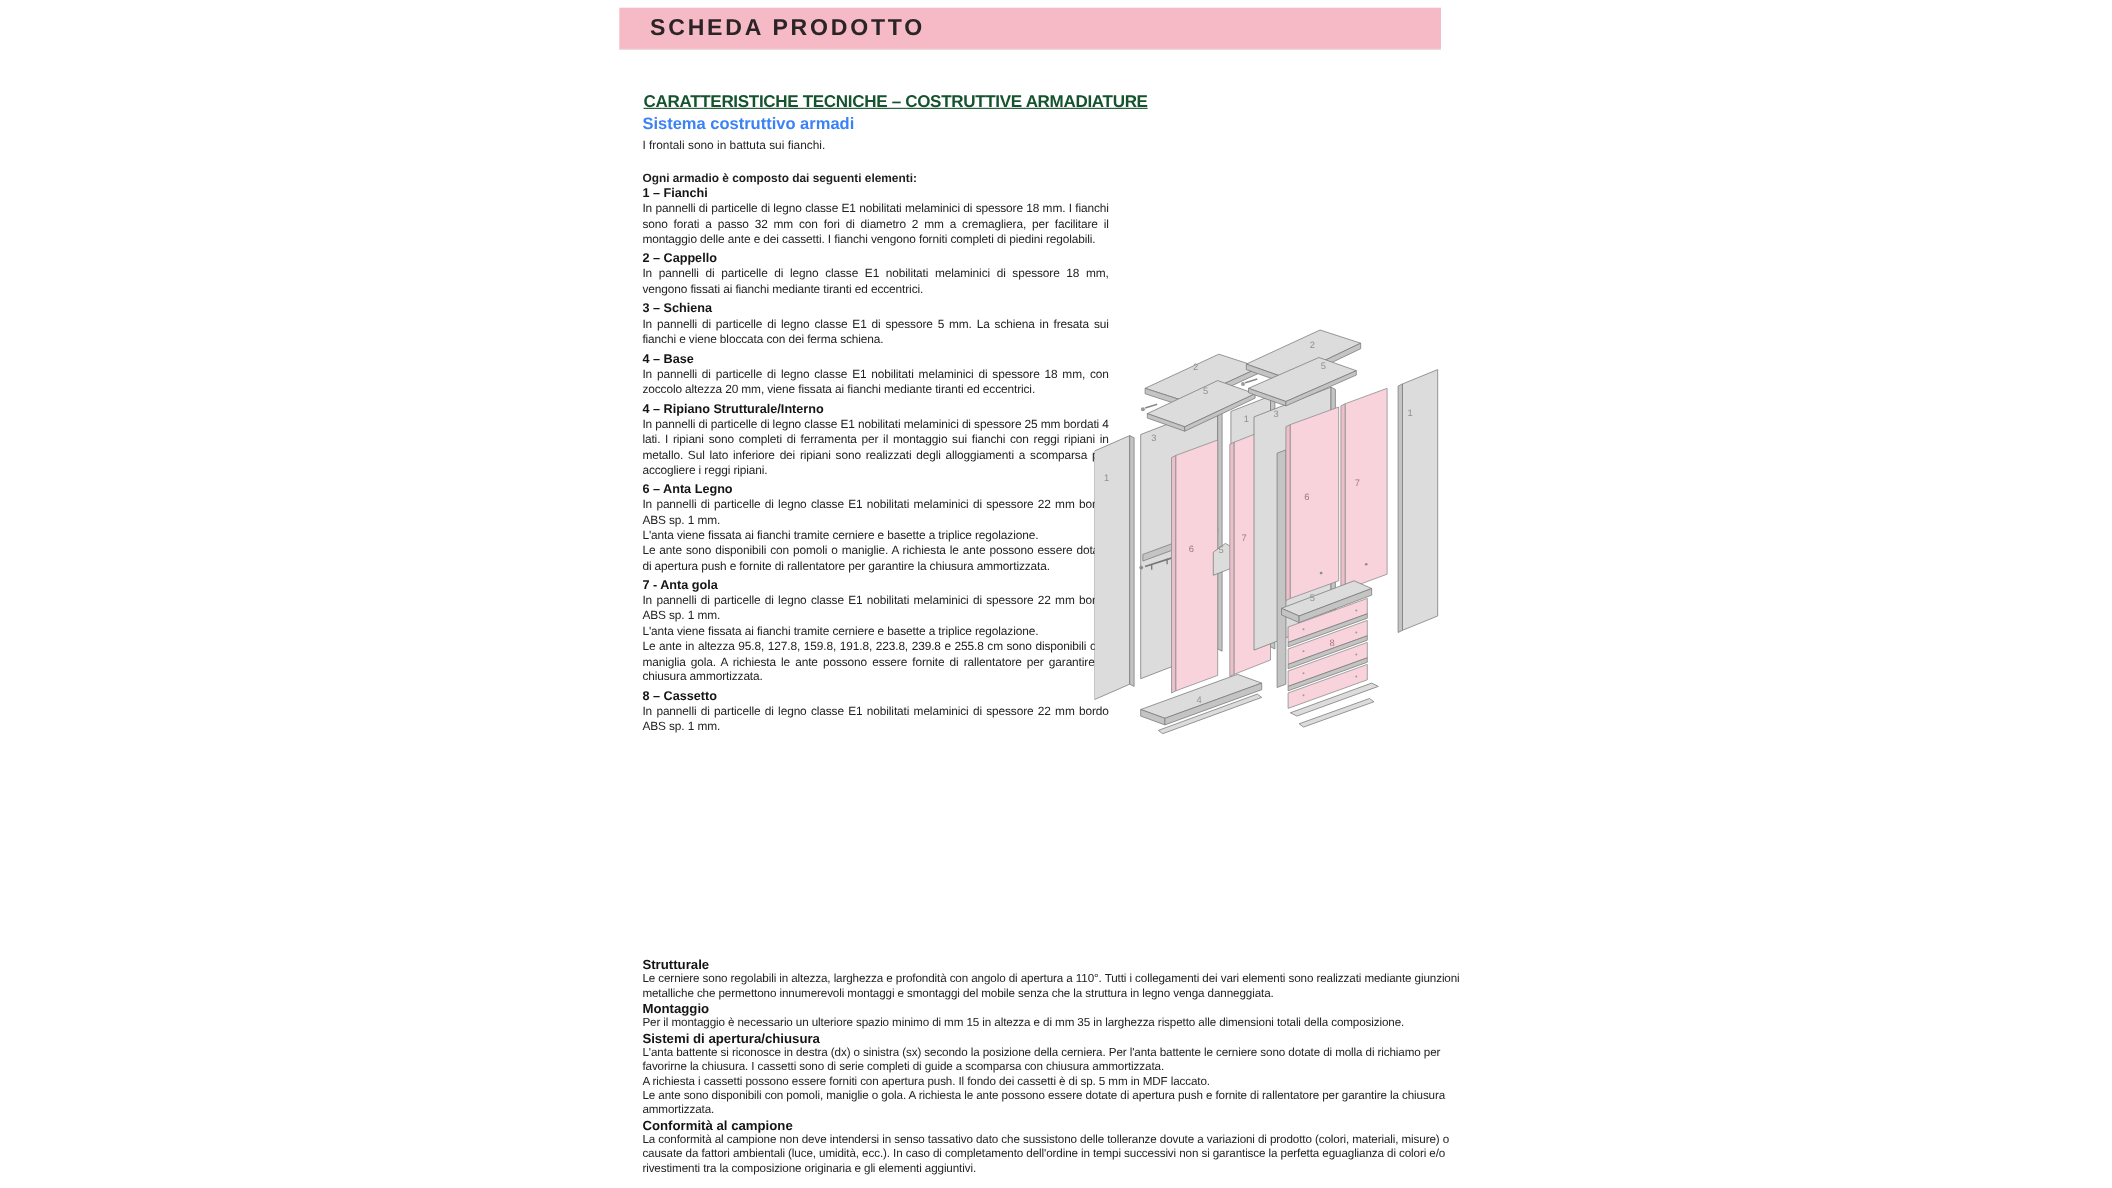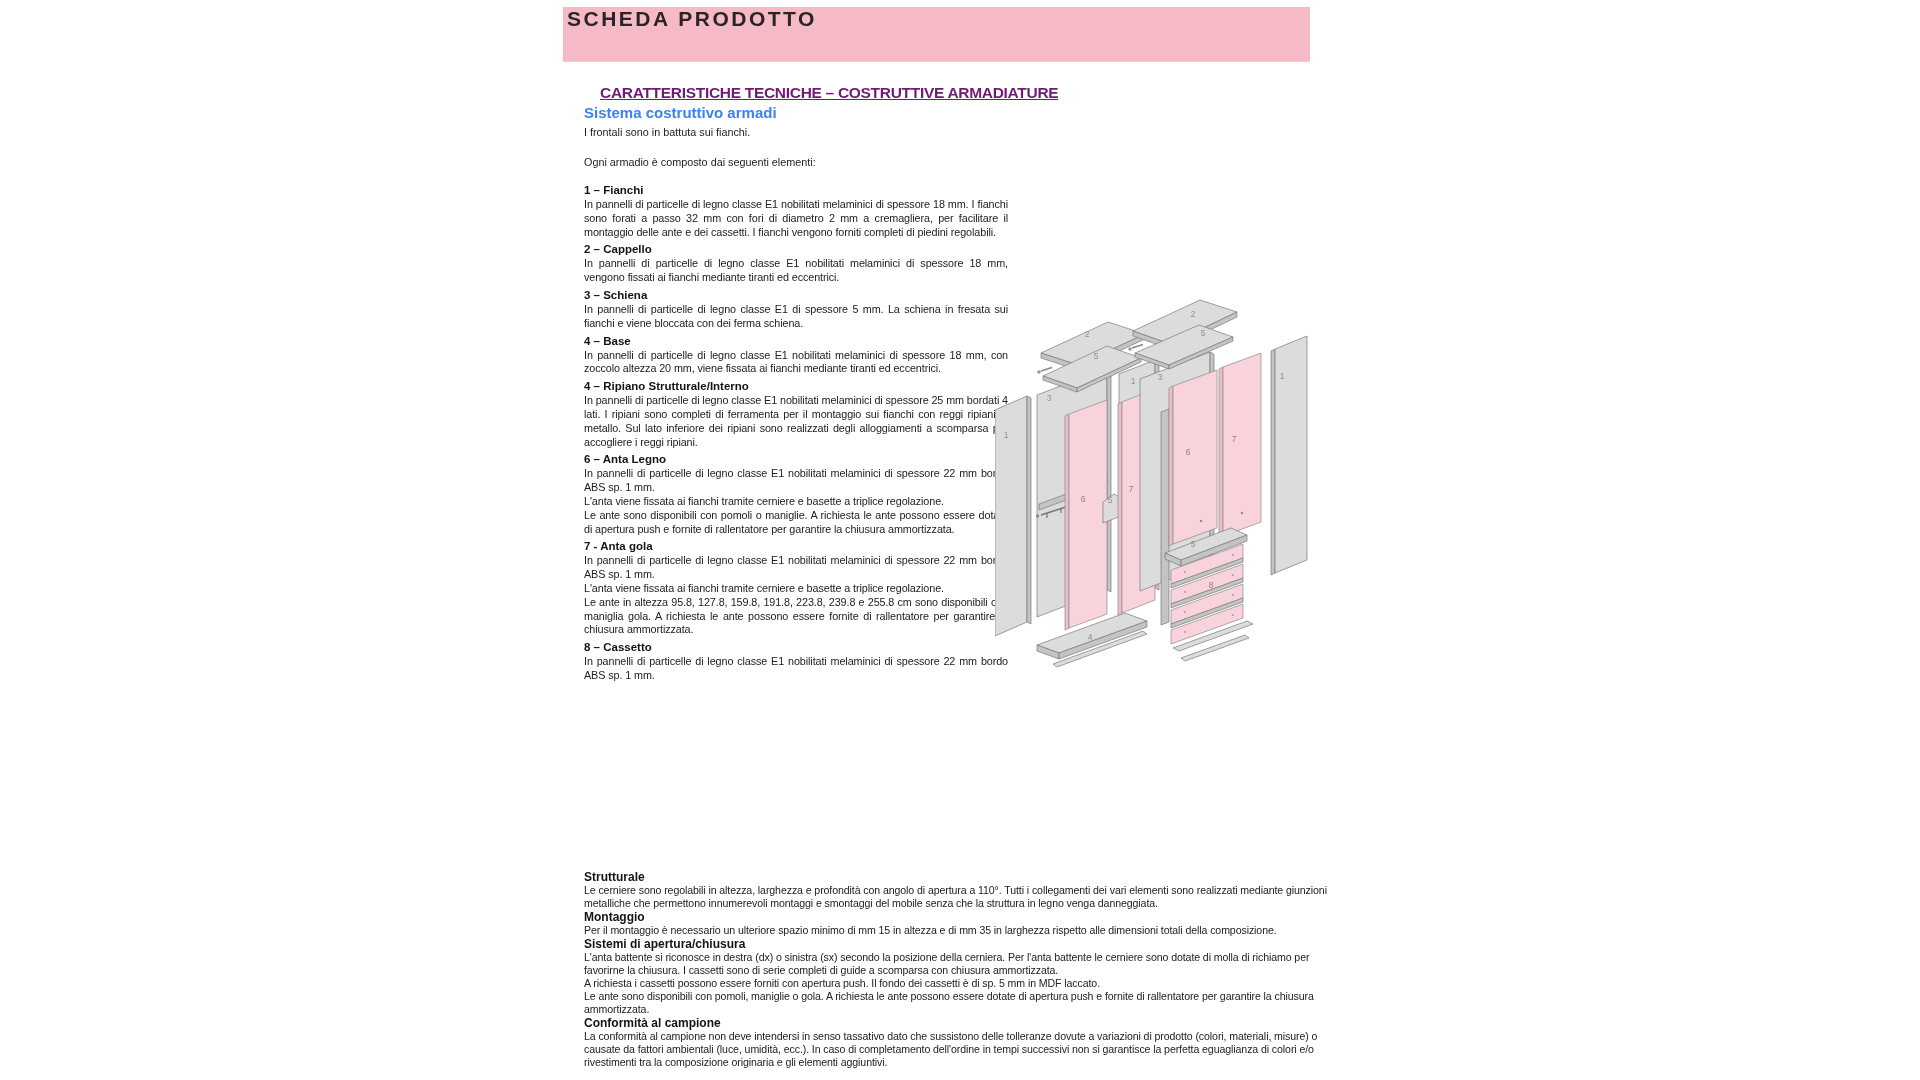--- a/index.html
+++ b/index.html
@@ -5,38 +5,38 @@
   html,body{margin:0;padding:0;}
   body{
     width:1920px;height:1080px;background:#ffffff;position:relative;overflow:hidden;
     font-family:"Liberation Sans",sans-serif;color:#1d1d1d;
     -webkit-font-smoothing:antialiased;
   }
   .page{position:absolute;inset:0;}
 
   
   .pink-bar{
-    position:absolute;left:563px;top:7px;width:747px;height:55px;
-    background:#f6bac6;display:flex;align-items:flex-start;box-sizing:border-box;
-    padding-left:4px;border-bottom:1px solid #e8cdd3;
+    position:absolute;left:563px;top:7px;width:747px;height:38px;
+    background:#f6bac6;display:flex;align-items:center;box-sizing:border-box;
+    padding-left:28px;border-bottom:1px solid #e8cdd3;
   }
   .pink-bar h1{
     margin:0;font-size:21px;font-weight:bold;letter-spacing:2.5px;color:#2b2427;
   }
 
   
   .col{position:absolute;left:584px;top:84px;width:424px;}
   .h-cara{
-    margin:0 0 2px 16px;font-size:15.5px;font-weight:bold;letter-spacing:-0.3px;
-    text-decoration:underline;white-space:nowrap;color:#701a75;
+    margin:0 0 2px 1px;font-size:15.5px;font-weight:bold;letter-spacing:-0.3px;
+    text-decoration:underline;white-space:nowrap;color:#14532d;
   }
   .h-sist{margin:0 0 5px 0;font-size:15px;font-weight:bold;color:#3b82f6;}
   .intro{margin:0;font-size:10.8px;line-height:13.5px;}
   .gap-lg{margin-bottom:16px;}
-  .gap-md{margin-bottom:14px;}
+  .gap-md{font-weight:bold;}
 
   .section{margin:0 0 3px 0;}
   .sec-title{margin:0;font-size:11.5px;font-weight:bold;line-height:15px;color:#141414;}
   .body-p{
     margin:0;font-size:10.8px;line-height:13.8px;text-align:justify;
     letter-spacing:-0.1px;color:#222;
   }
 
   
   .bottom{position:absolute;left:584px;top:870px;width:756px;}

